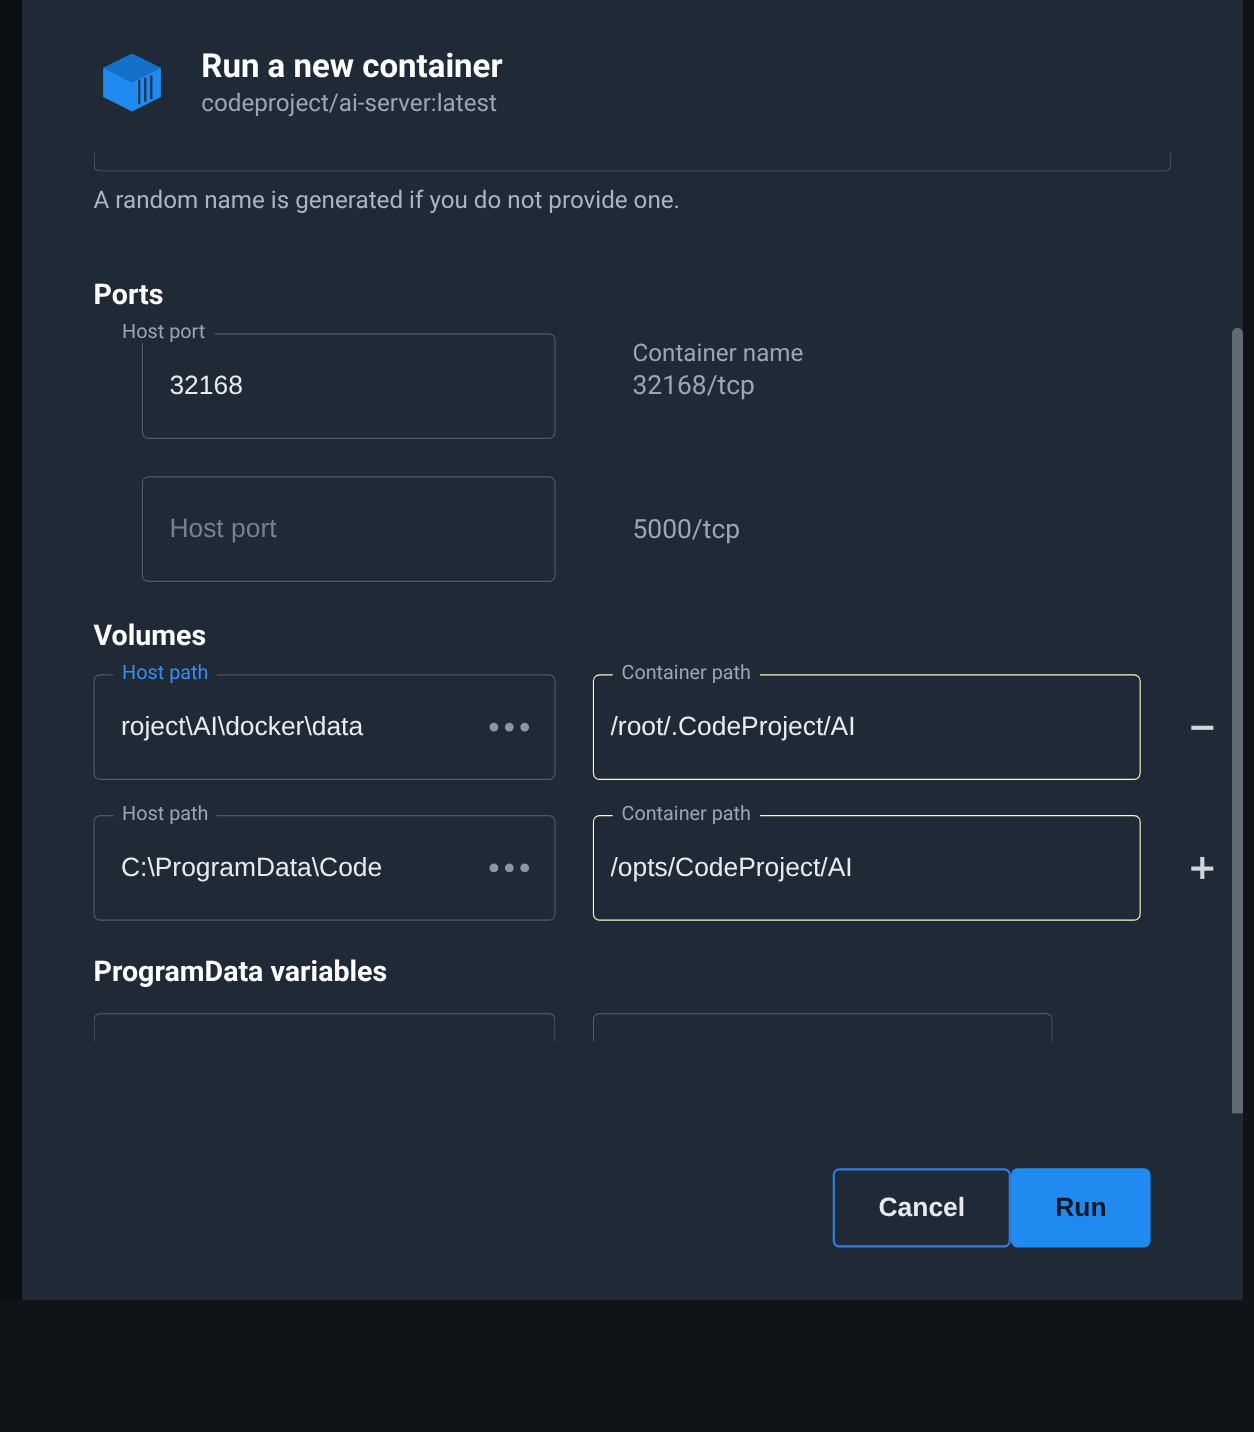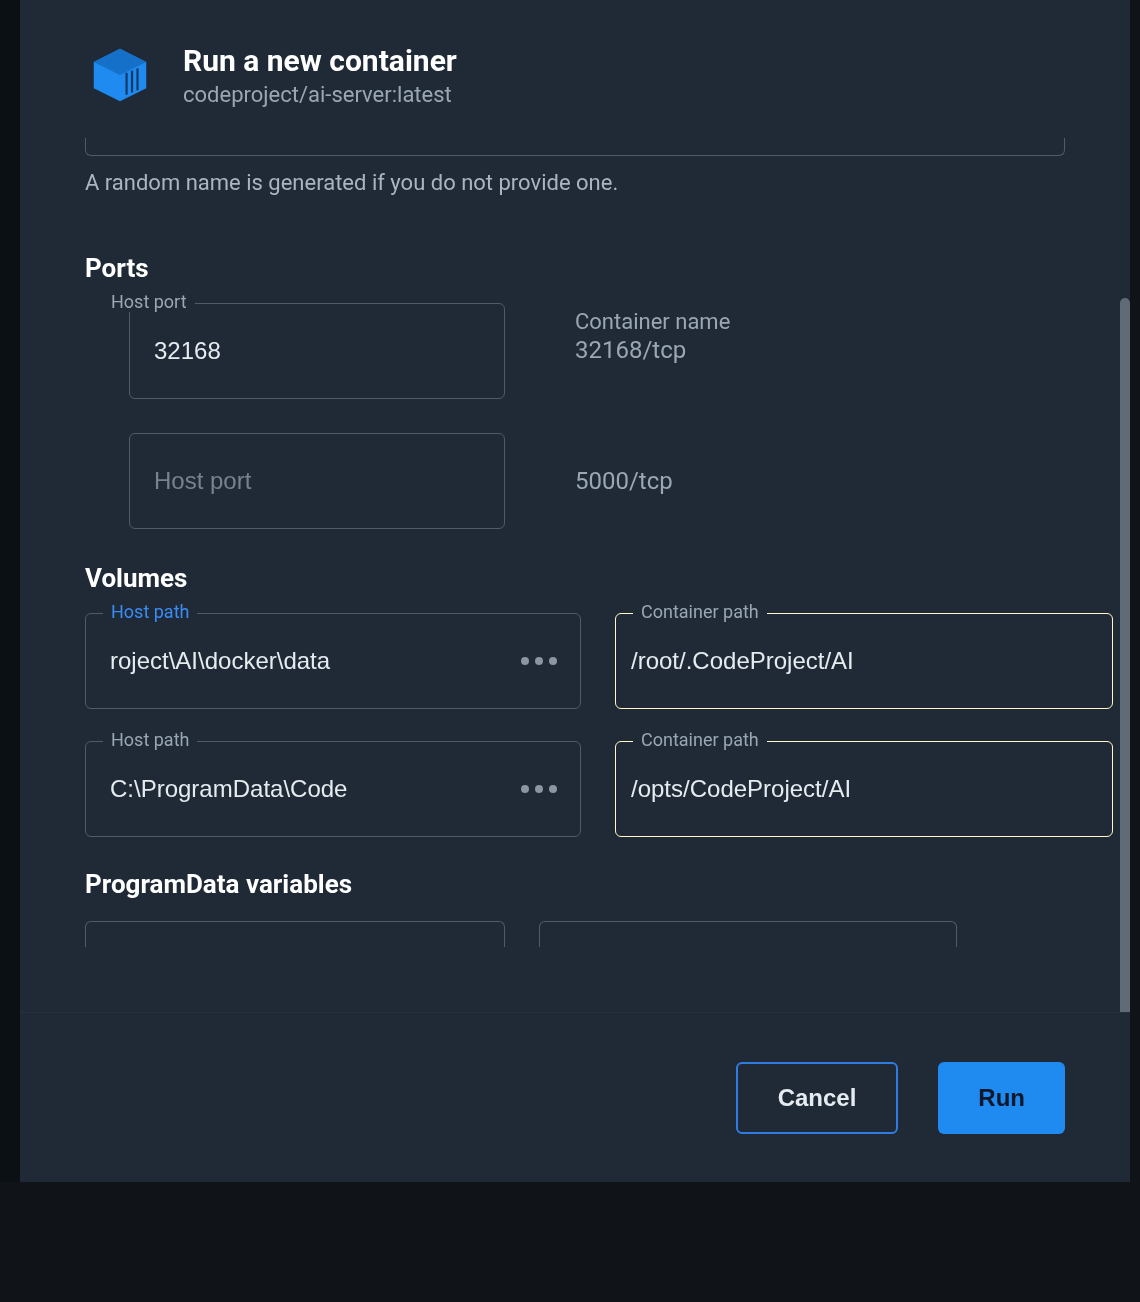--- a/index.html
+++ b/index.html
@@ -89,21 +89,21 @@
   .port-static .lbl { font-size: 22px; color: #9aa7b3; margin-bottom: 2px; }
   .port-static .val { font-size: 24px; color: #9aa7b3; }
   .vol-row {
     display: flex;
     align-items: center;
     gap: 34px;
     margin-bottom: 32px;
   }
   .vol-host-wrap {
     position: relative;
-    width: 496px;
+    width: 420px;
     flex-shrink: 0;
   }
   .vol-container-wrap {
     position: relative;
     width: 498px;
     flex-shrink: 0;
   }
   .vol-input {
     width: 100%;
     height: 96px;
@@ -172,22 +172,21 @@
     width: 10px;
     height: 760px;
     background: #616b76;
     border-radius: 5px;
   }
   .footer {
     height: 170px;
     display: flex;
     align-items: center;
     justify-content: flex-end;
-    gap: 40px;
-    padding: 0 65px;
+    padding: 0 84px;
     border-top: 1px solid rgba(255,255,255,0.03);
   }
   .btn {
     height: 72px;
     padding: 0 40px;
     font-size: 24px;
     font-weight: 600;
     border-radius: 6px;
     cursor: pointer;
   }

